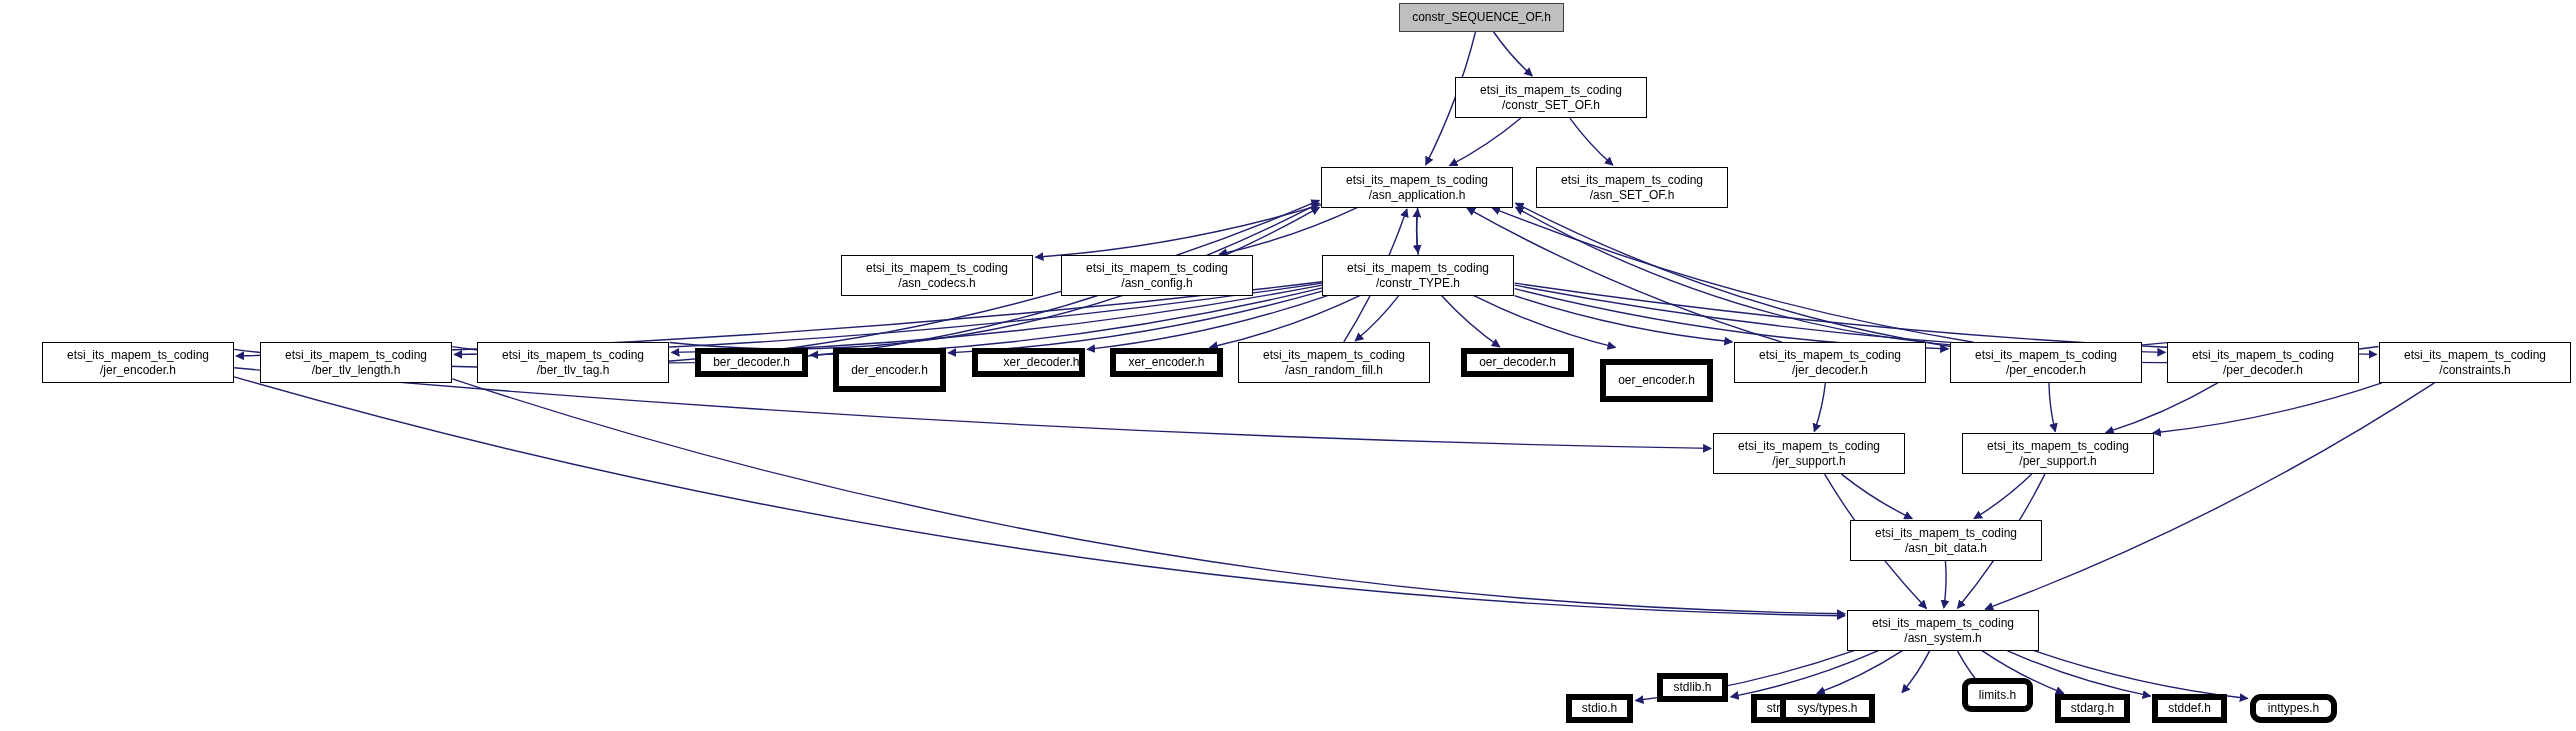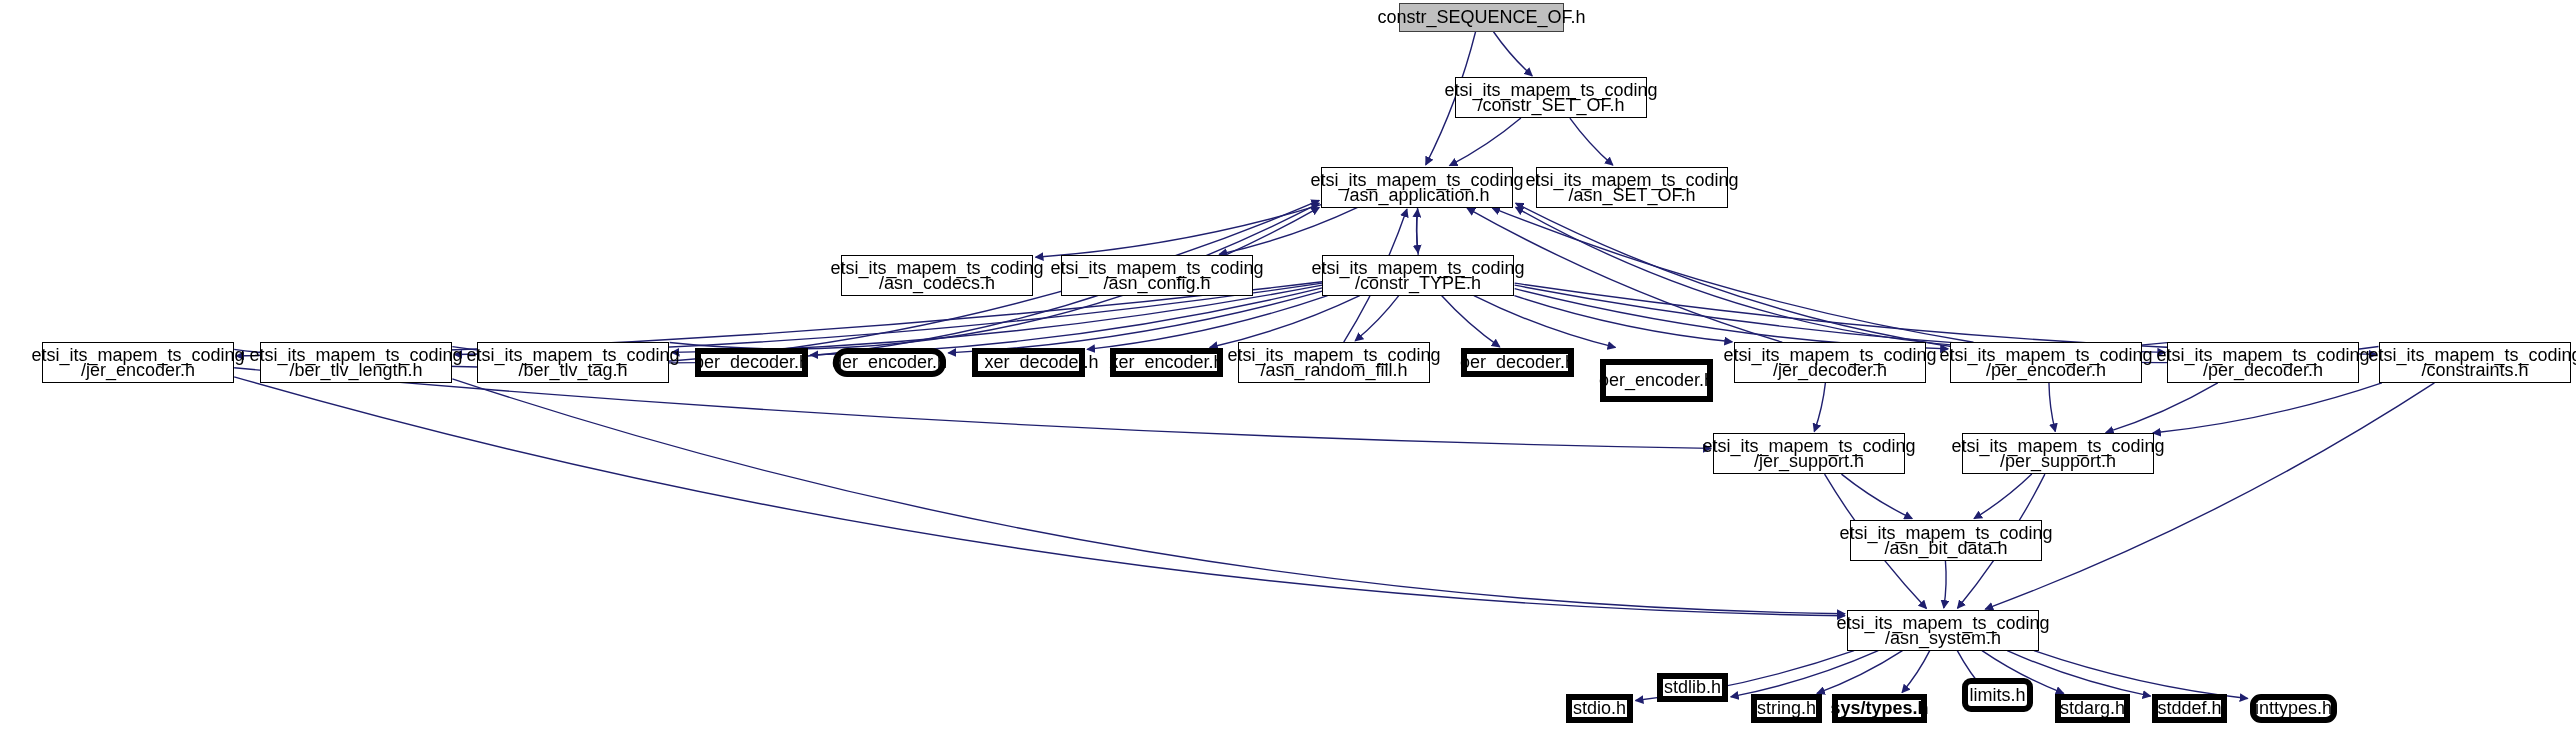--- a/index.html
+++ b/index.html
@@ -16,21 +16,21 @@
     position:absolute;
     box-sizing:border-box;
     display:flex;
     flex-direction:column;
     align-items:center;
     justify-content:center;
     text-align:center;
     background:#ffffff;
     border:1px solid #000000;
     color:#000000;
-    font-size:18px;
+    font-size:12px;
     line-height:15px;
     white-space:nowrap;
     letter-spacing:0px;
   }
   .node.root{background:#bfbfbf;border:1px solid #404040;}
   .node.sys{border:6px solid #000000;}
   .node .l1,.node .l2{display:block;}
 </style>
 </head>
 <body>
@@ -132,21 +132,21 @@
         <span class="l1">etsi_its_mapem_ts_coding</span>
         <span class="l2">/ber_tlv_length.h</span>
       </div>
       <div class="node" style="left: 477px; top: 342px; width: 192px; height: 41px;">
         <span class="l1">etsi_its_mapem_ts_coding</span>
         <span class="l2">/ber_tlv_tag.h</span>
       </div>
       <div class="node sys" style="left: 695px; top: 348px; width: 113px; height: 29px;">
         <span class="l1">ber_decoder.h</span>
       </div>
-      <div class="node sys" style="left: 833px; top: 348px; width: 113px; height: 29px; border-radius: 14px;">
+      <div class="node sys" style="left: 833px; top: 348px; width: 113px; height: 44px;">
         <span class="l1">der_encoder.h</span>
       </div>
       <div class="node sys" style="left: 972px; top: 348px; width: 113px; height: 29px; padding-left: 26px;">
         <span class="l1">xer_decoder.h</span>
       </div>
       <div class="node sys" style="left: 1110px; top: 348px; width: 113px; height: 29px;">
         <span class="l1">xer_encoder.h</span>
       </div>
       <div class="node" style="left: 1238px; top: 342px; width: 192px; height: 41px;">
         <span class="l1">etsi_its_mapem_ts_coding</span>
@@ -192,21 +192,21 @@
       </div>
       <div class="node sys" style="left: 1566px; top: 694px; width: 67px; height: 29px;">
         <span class="l1">stdio.h</span>
       </div>
       <div class="node sys" style="left: 1657px; top: 673px; width: 71px; height: 29px;">
         <span class="l1">stdlib.h</span>
       </div>
       <div class="node sys" style="left: 1751px; top: 694px; width: 71px; height: 29px;">
         <span class="l1">string.h</span>
       </div>
-      <div class="node sys" style="left: 1832px; top: 694px; width: 95px; height: 29px; font-weight: bold;">
+      <div class="node sys" style="left: 1780px; top: 694px; width: 95px; height: 29px;">
         <span class="l1">sys/types.h</span>
       </div>
       <div class="node sys" style="left: 1962px; top: 678px; width: 71px; height: 34px; border-radius: 9px;">
         <span class="l1">limits.h</span>
       </div>
       <div class="node sys" style="left: 2055px; top: 694px; width: 75px; height: 29px;">
         <span class="l1">stdarg.h</span>
       </div>
       <div class="node sys" style="left: 2152px; top: 694px; width: 75px; height: 29px;">
         <span class="l1">stddef.h</span>

